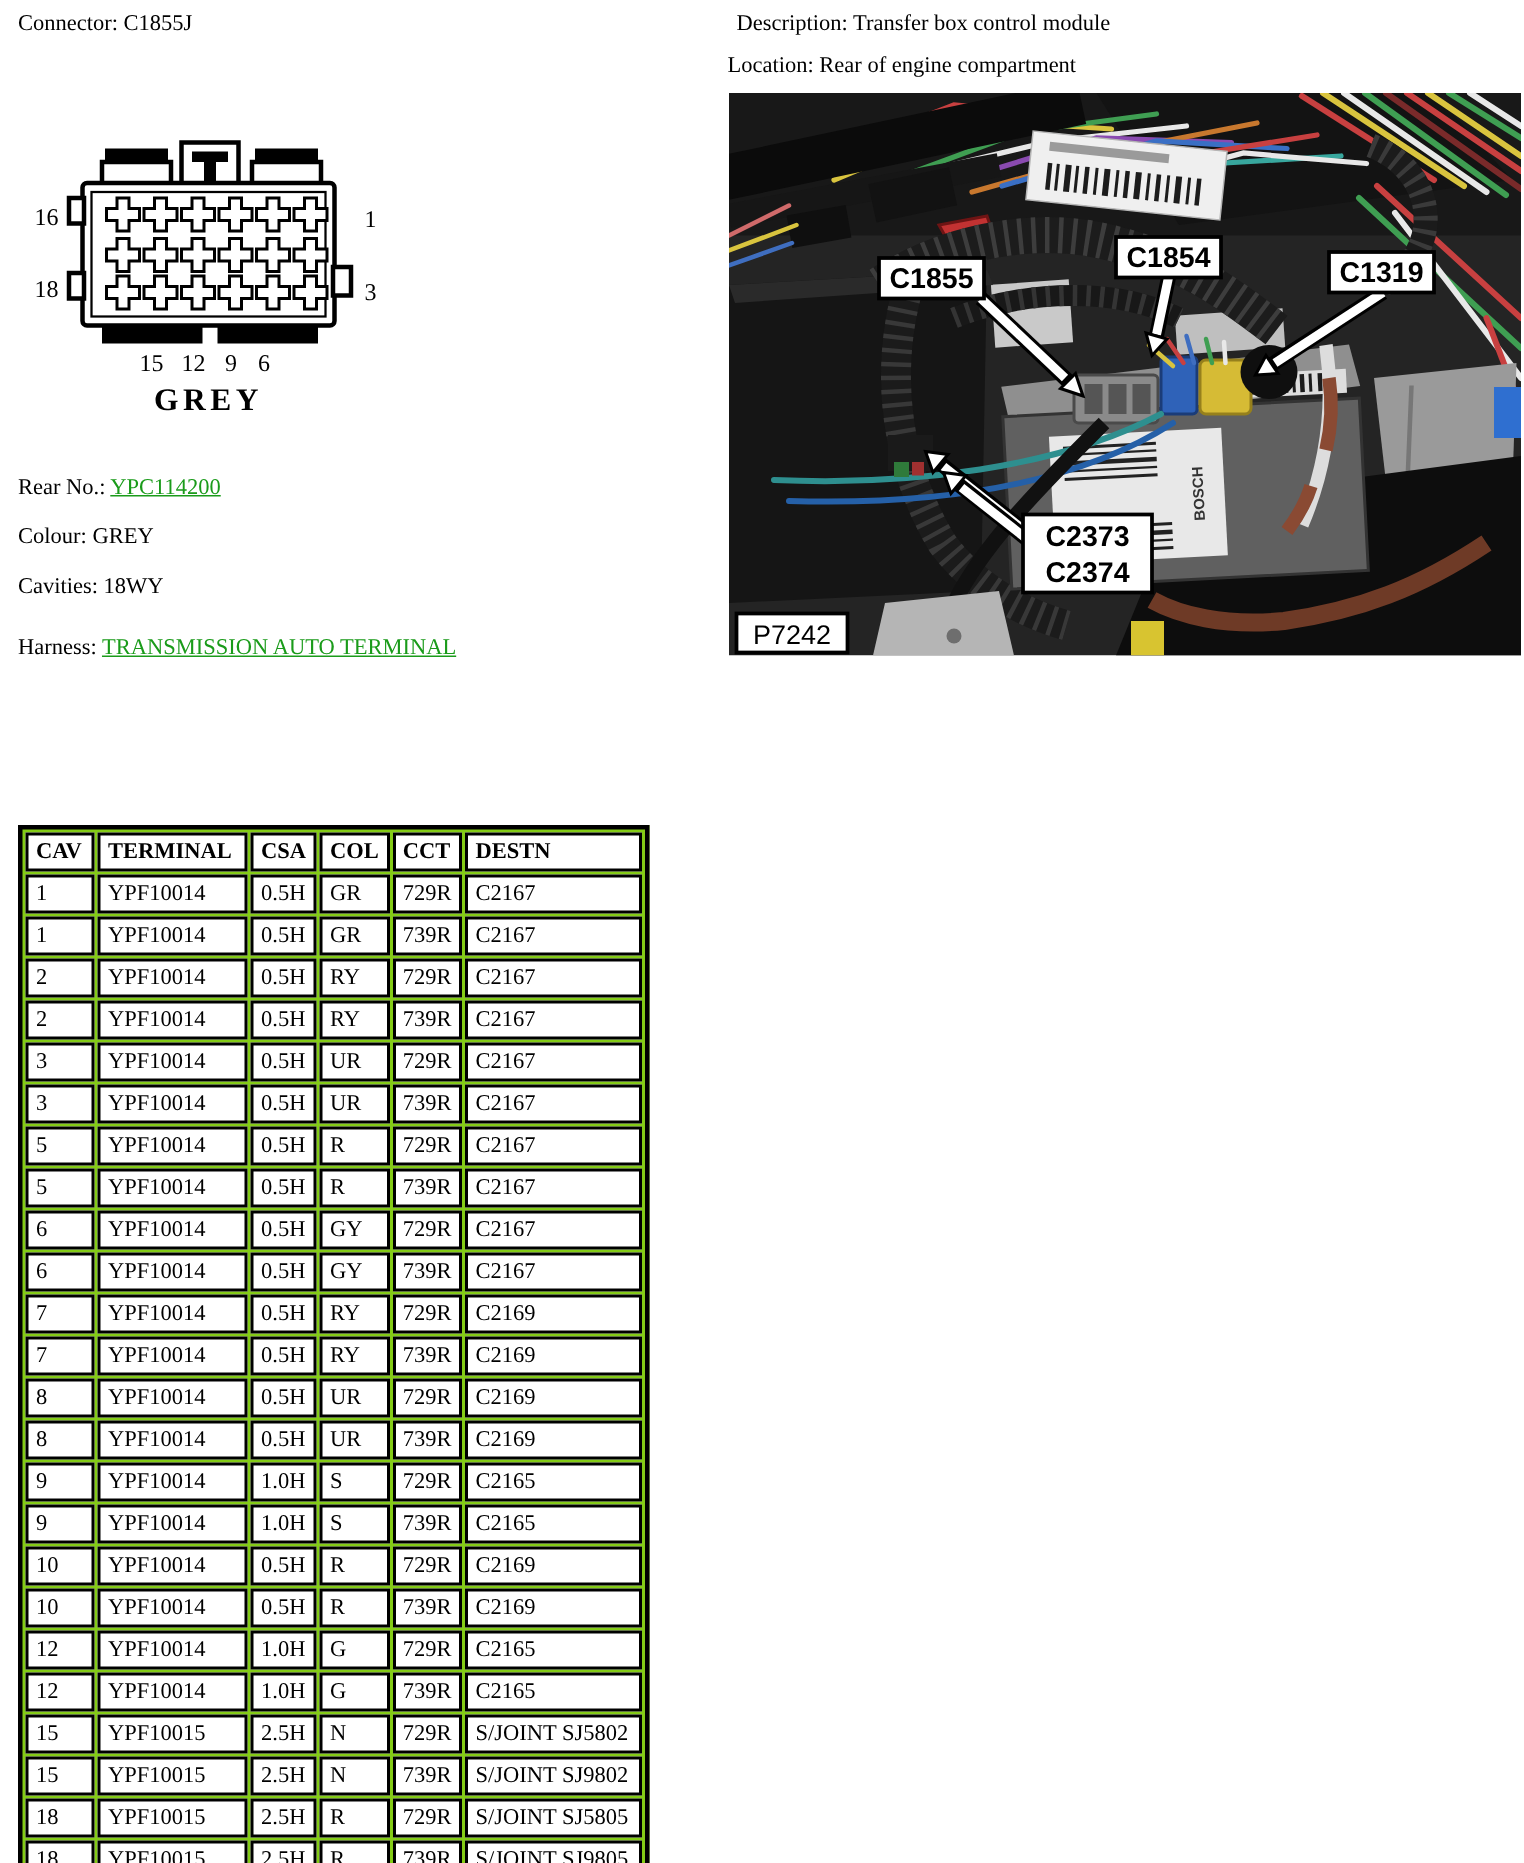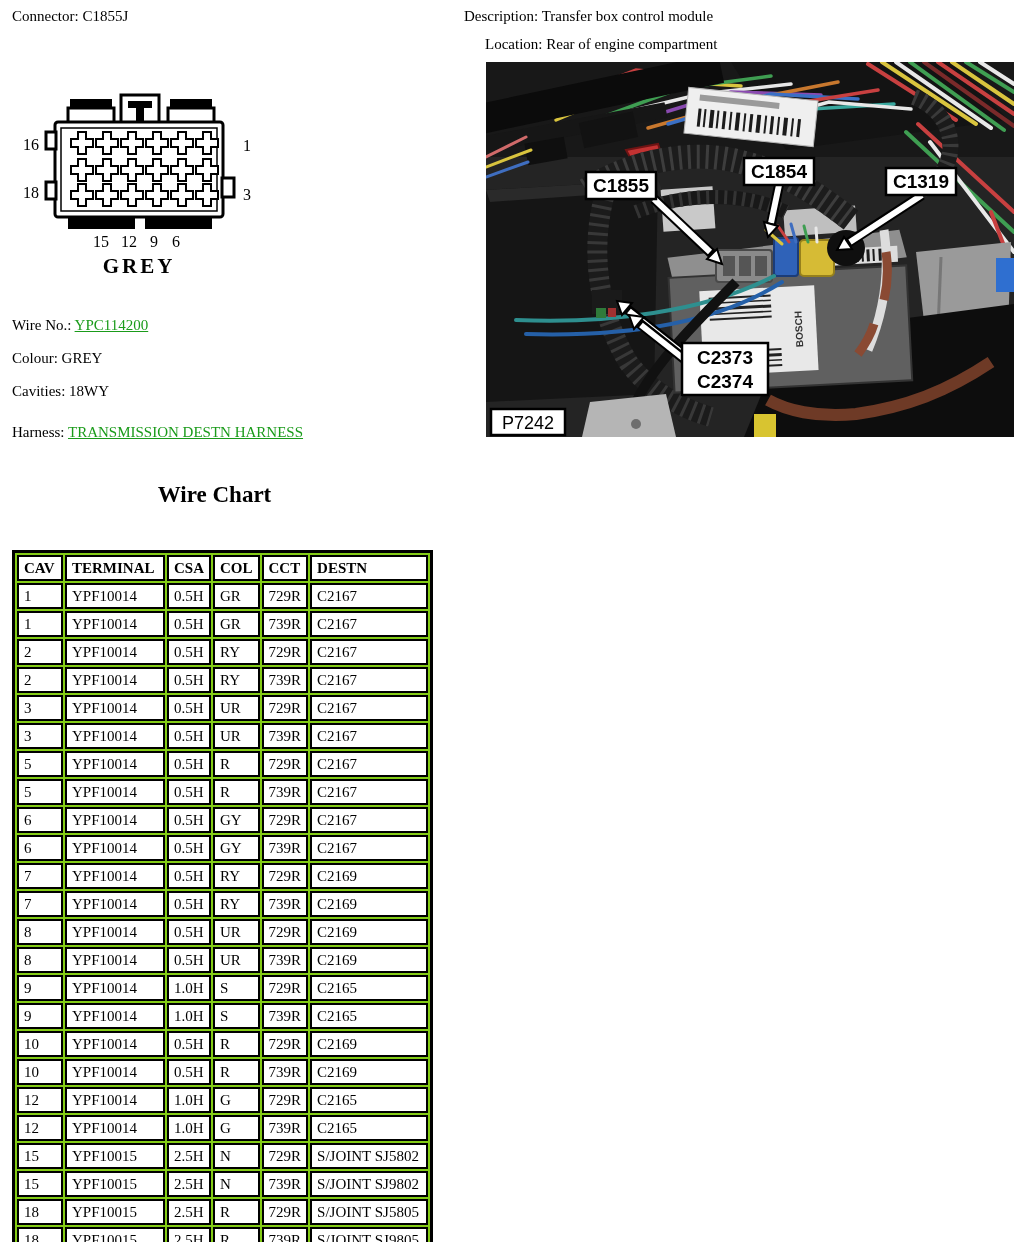--- a/index.html
+++ b/index.html
@@ -97,37 +97,37 @@
     <text class="pin-num" x="19" y="110" text-anchor="middle">18</text>
     <text class="pin-num" x="235" y="112" text-anchor="middle">3</text>
     <text class="pin-num" x="89" y="159" text-anchor="middle">15</text>
     <text class="pin-num" x="117" y="159" text-anchor="middle">12</text>
     <text class="pin-num" x="142" y="159" text-anchor="middle">9</text>
     <text class="pin-num" x="164" y="159" text-anchor="middle">6</text>
     <text class="grey-label" x="127" y="185" text-anchor="middle">GREY</text>
   </svg>
 
   <div class="textline" style="left:12px; top:317px;">
-    <span>Wire No.:</span>
+    <span>Rear No.:</span>
     <span class="green-link">YPC114200</span>
   </div>
   <div class="textline" style="left:12px; top:350px;">
     <span>Colour:</span>
     <span>GREY</span>
   </div>
   <div class="textline" style="left:12px; top:383px;">
     <span>Cavities:</span>
     <span>18WY</span>
   </div>
   <div class="textline" style="left:12px; top:424px;">
     <span>Harness:</span>
-    <span class="green-link">TRANSMISSION DESTN HARNESS</span>
-  </div>
-
-  <div class="textline" style="left:464px; top:8px;">
+    <span class="green-link">TRANSMISSION AUTO TERMINAL</span>
+  </div>
+
+  <div class="textline" style="left:491px; top:8px;">
     <span>Description:</span>
     <span>Transfer box control module</span>
   </div>
   <div class="textline" style="left:485px; top:36px;">
     <span>Location:</span>
     <span>Rear of engine compartment</span>
   </div>
 
   <svg class="photo-svg" width="528" height="375" viewBox="0 0 528 375">
     <rect x="0" y="0" width="528" height="375" fill="#242424"></rect>
@@ -331,21 +331,20 @@
       <rect class="callout-box" x="400" y="106" width="70" height="27"></rect>
       <text class="callout-text" x="435" y="126">C1319</text>
       <rect class="callout-box" x="196" y="281" width="86" height="52"></rect>
       <text class="callout-text" x="239" y="302">C2373</text>
       <text class="callout-text" x="239" y="326">C2374</text>
       <rect class="callout-box" x="5" y="347" width="74" height="26"></rect>
       <text class="callout-text" x="42" y="367" style="font-weight:normal; font-size:18px;">P7242</text>
     </g>
   </svg>
 
-  <div class="wire-title">Wire Chart</div>
   <table class="wire">
     <thead>
         <tr id="wire-head">
           <th>CAV</th>
           <th>TERMINAL</th>
           <th>CSA</th>
           <th>COL</th>
           <th>CCT</th>
           <th>DESTN</th>
         </tr>

